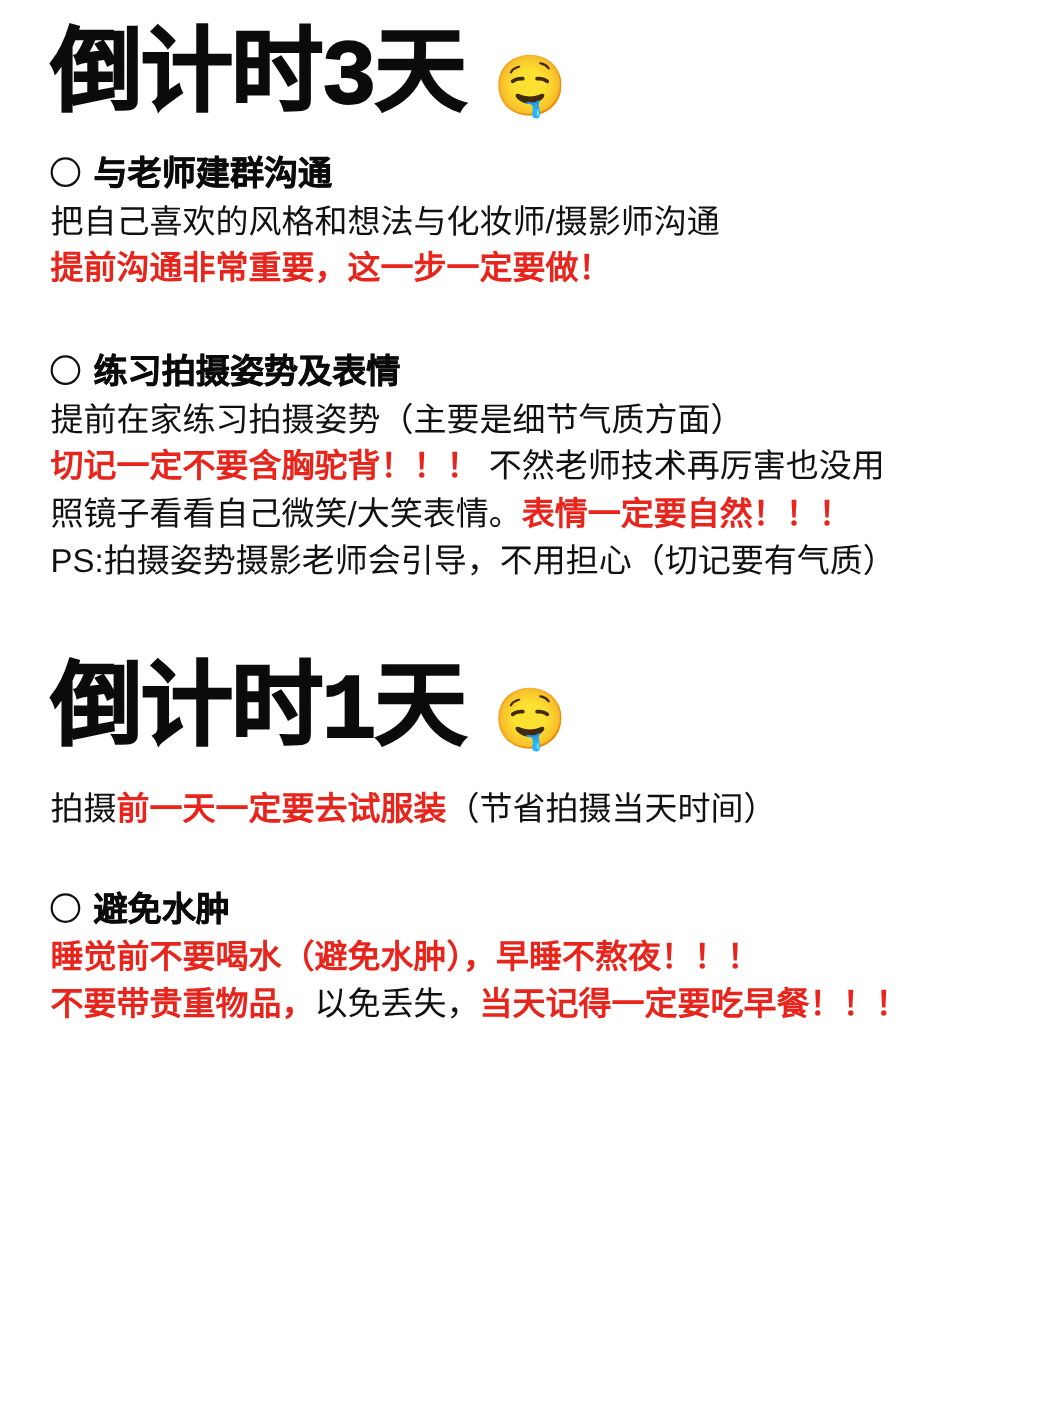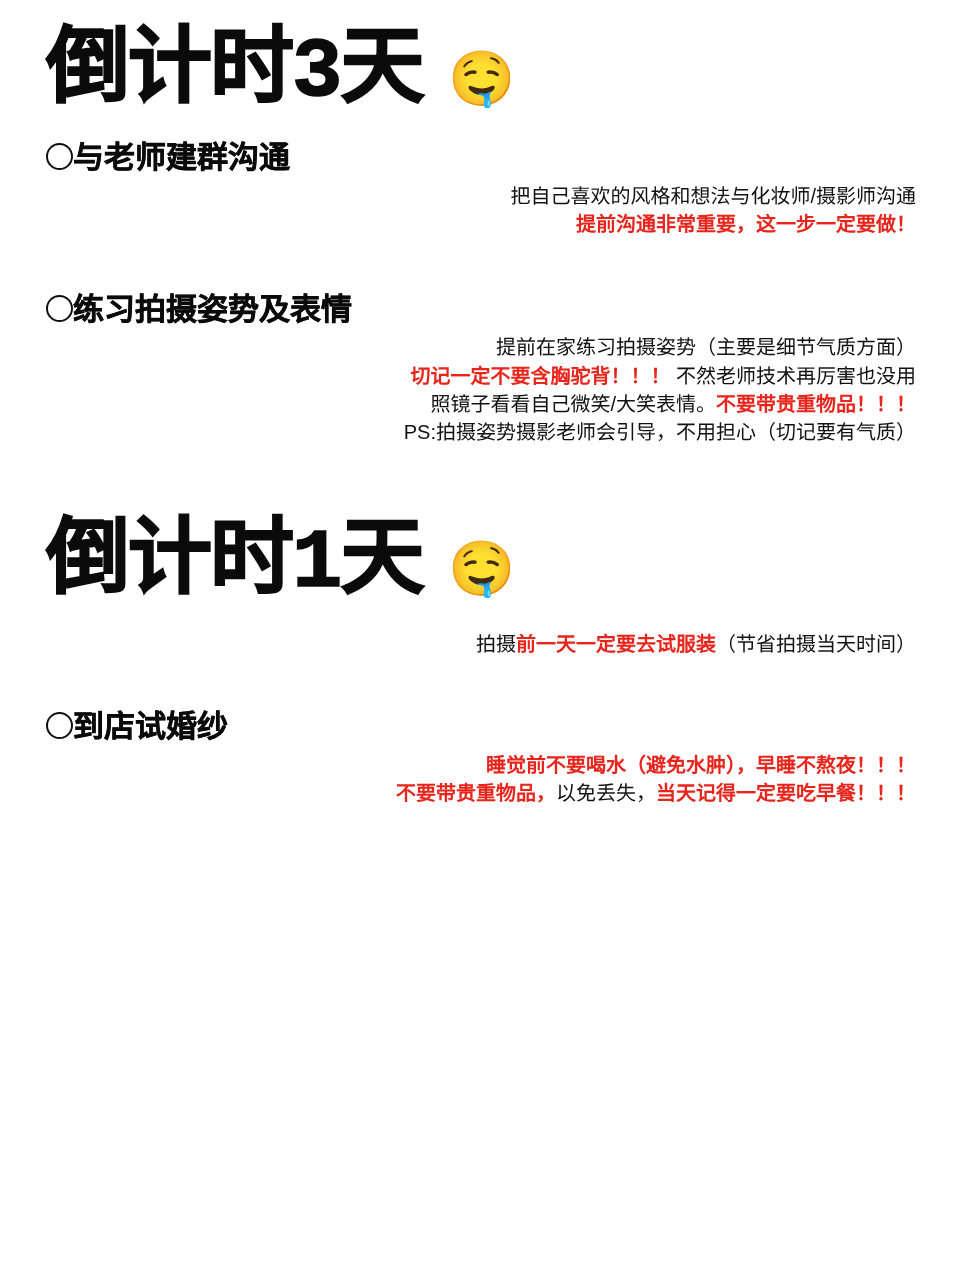--- a/index.html
+++ b/index.html
@@ -44,20 +44,21 @@
     margin-top: 10px;
   }
 
   
   .section {
     margin-top: 22px;
   }
   .bullet-head {
     display: flex;
     align-items: baseline;
+    gap: 12px;
     font-size: 31px;
     font-weight: 700;
     line-height: 1.25;
     color: #0b0b0b;
     margin-bottom: 4px;
     -webkit-text-stroke: 0.5px #0b0b0b;
   }
   .circle-icon {
     display: inline-block;
     width: 23px;
@@ -65,25 +66,24 @@
     border: 2.6px solid #111111;
     border-radius: 50%;
     flex: 0 0 auto;
     position: relative;
     top: 2px;
   }
   .lines {
     margin-top: 2px;
   }
   .line {
-    font-size: 20px;
+    font-size: 30px;
     line-height: 1.42;
     color: #111111;
     white-space: nowrap;
-    text-align: right;
   }
   .red {
     color: #e8251c;
     font-weight: bold;
   }
   .gap-sm { height: 14px; }
   .gap-md { height: 30px; }
   .gap-xl { height: 72px; }
 </style>
 </head>
@@ -119,21 +119,21 @@
       <span>练习拍摄姿势及表情</span>
     </div>
     <div class="lines">
       <div class="line">
         <span>提前在家练习拍摄姿势（主要是细节气质方面）</span>
       </div>
       <div class="line">
         <span class="red">切记一定不要含胸驼背！！！</span><span> 不然老师技术再厉害也没用</span>
       </div>
       <div class="line">
-        <span>照镜子看看自己微笑/大笑表情。</span><span class="red">不要带贵重物品！！！</span>
+        <span>照镜子看看自己微笑/大笑表情。</span><span class="red">表情一定要自然！！！</span>
       </div>
       <div class="line">
         <span>PS:拍摄姿势摄影老师会引导，不用担心（切记要有气质）</span>
       </div>
     </div>
   </div>
 
   <div class="gap-xl"></div>
 
   <div class="countdown-row">
@@ -150,21 +150,21 @@
   </div>
 
   <div class="gap-sm"></div>
 
 
   <div class="gap-sm"></div>
 
   <div class="section">
     <div class="bullet-head">
       <span class="circle-icon"></span>
-      <span>到店试婚纱</span>
+      <span>避免水肿</span>
     </div>
     <div class="lines">
       <div class="line">
         <span class="red">睡觉前不要喝水（避免水肿），</span><span class="red">早睡不熬夜！！！</span>
       </div>
       <div class="line">
         <span class="red">不要带贵重物品，</span><span>以免丢失，</span><span class="red">当天记得一定要吃早餐！！！</span>
       </div>
     </div>
   </div>

